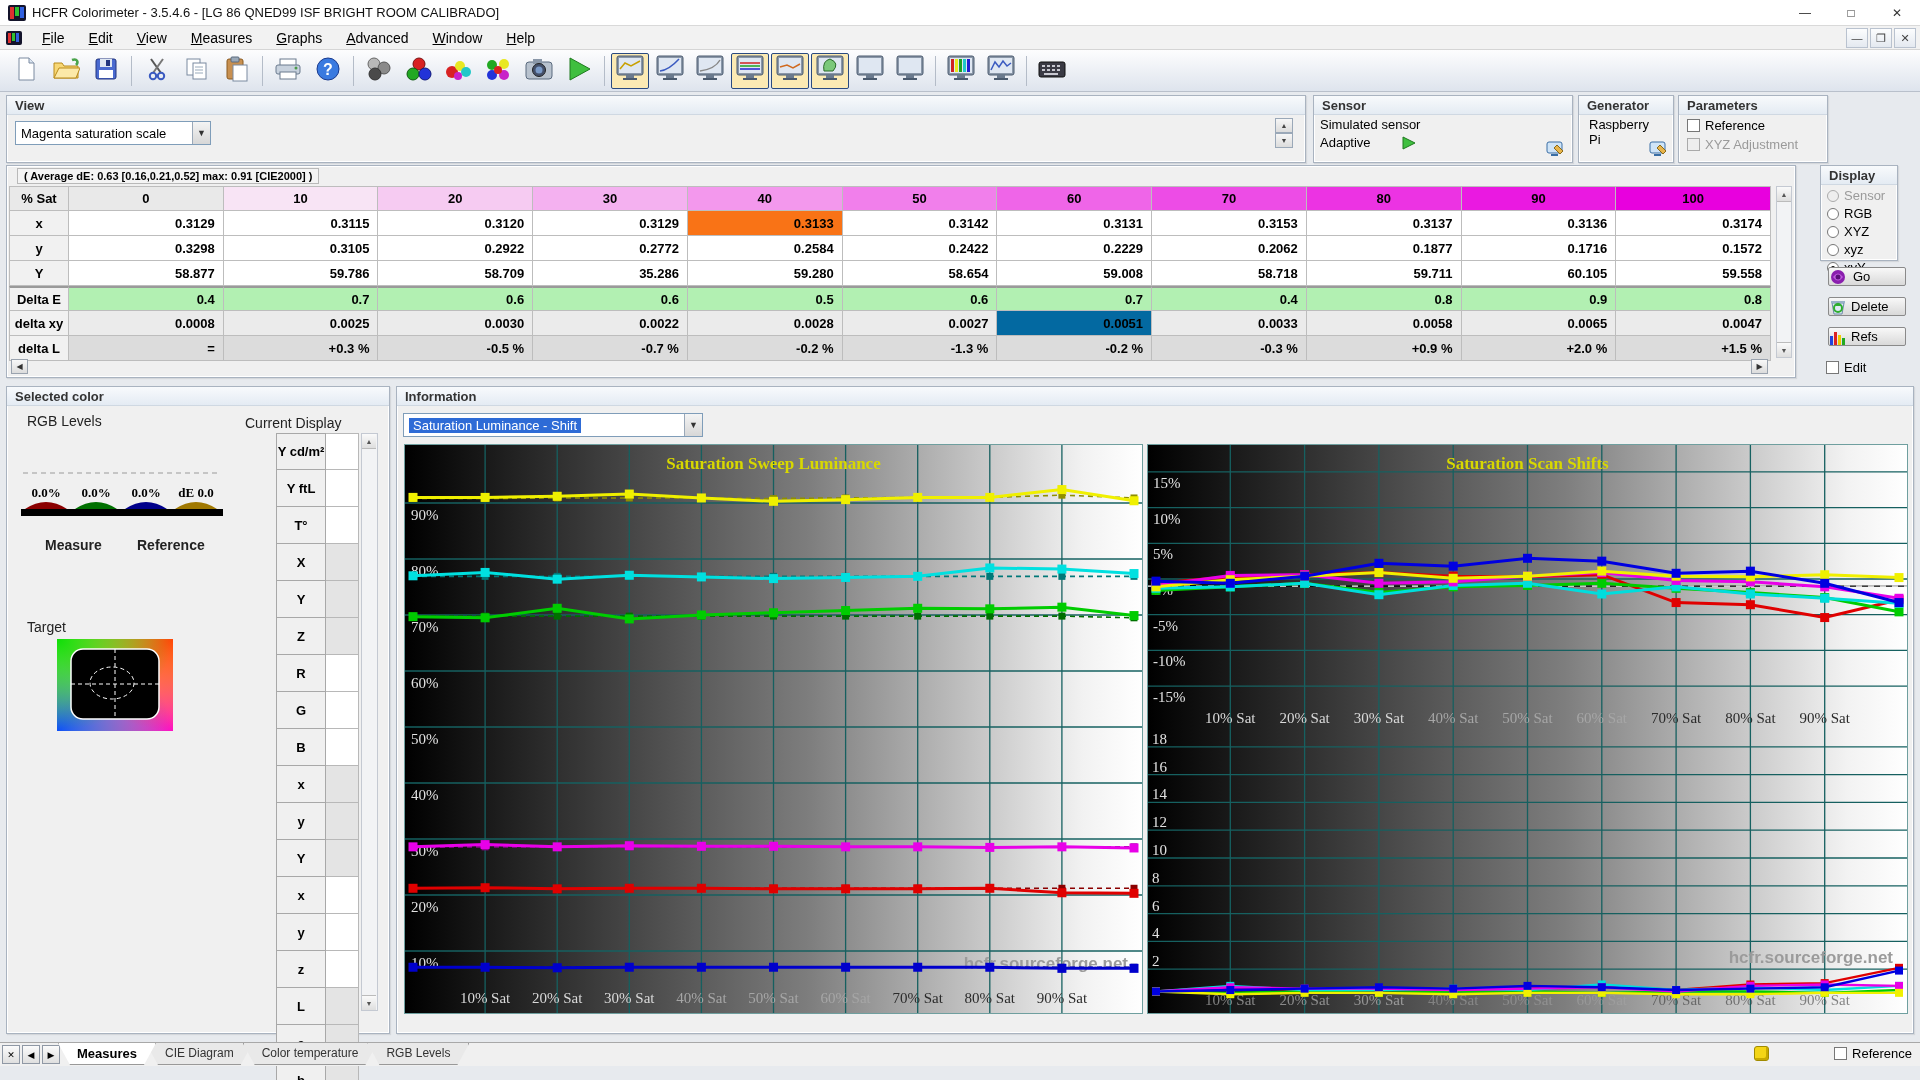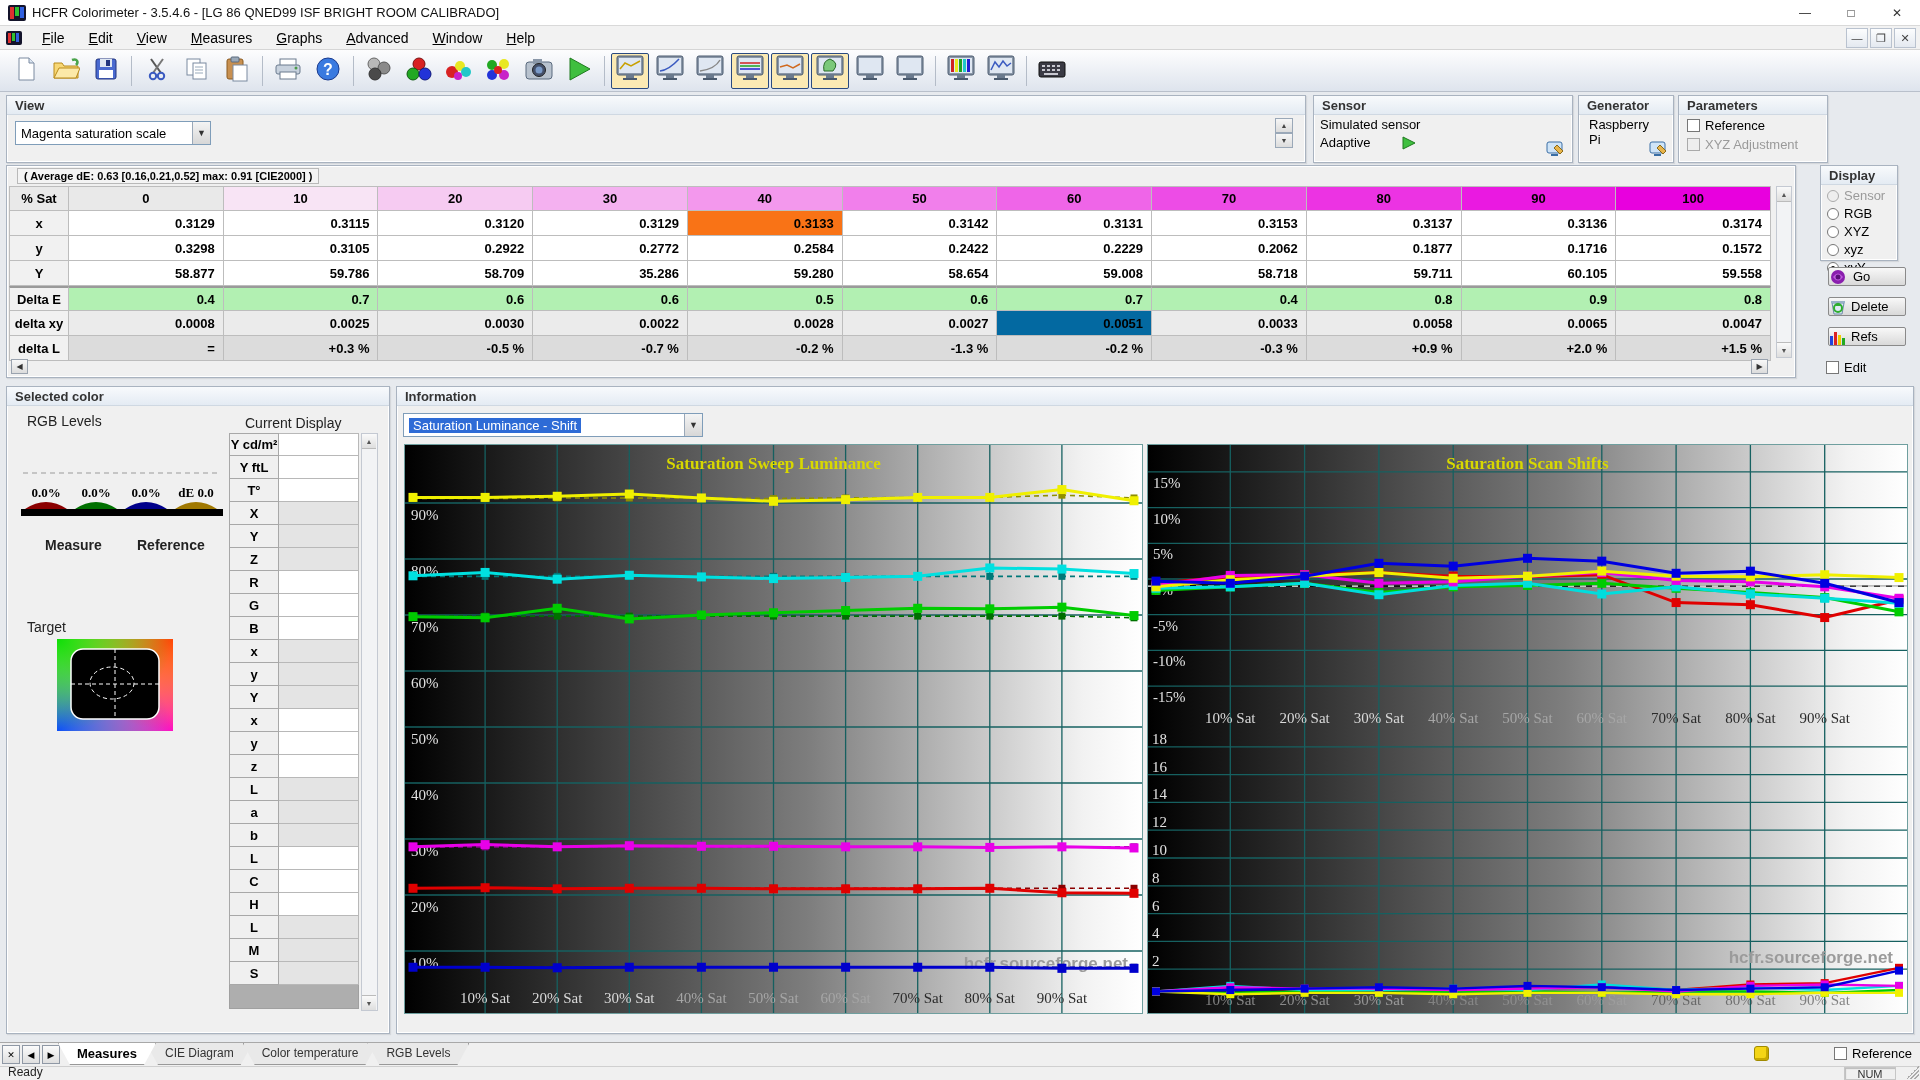--- a/index.html
+++ b/index.html
@@ -77,21 +77,21 @@
   
   .small-lbl { position:absolute; font-size:14px; color:#222; }
   #rgb-mini { position:absolute; left:14px; top:44px; width:202px; height:92px; }
   #target-thumb { position:absolute; left:50px; top:252px; width:116px; height:92px;
      background: radial-gradient(at top left, rgba(0,220,0,0.95), rgba(0,220,0,0) 70%),
                  radial-gradient(at top right, rgba(255,60,0,0.95), rgba(255,60,0,0) 70%),
                  radial-gradient(at bottom left, rgba(0,70,255,0.95), rgba(0,70,255,0) 70%),
                  radial-gradient(at bottom right, rgba(255,0,200,0.95), rgba(255,0,200,0) 70%),
                  #ffff80; }
   #cm-table { position:absolute; left:222px; top:46px; width:130px; }
-  #cm-table .row { display:flex; height:23px; }
+  #cm-table .row { display:flex; height:37px;margin-left:47px; }
   #cm-table .row .l { width:50px; background:#f0f0f0; border:1px solid #a8a8a8; border-top:none; font-weight:bold; font-size:13px; display:flex; align-items:center; justify-content:center; }
   #cm-table .row:first-child .l { border-top:1px solid #a8a8a8; }
   #cm-table .row .v { flex:1; border:1px solid #b8b8b8; border-left:none; border-top:none; background:#fff; }
   #cm-table .row:first-child .v { border-top:1px solid #b8b8b8; }
   #cm-table .row .v.g { background:#e4e4e4; }
   #cm-filler { height:24px; background:#aeaeae; border:1px solid #a0a0a0; border-top:none; }
   #cm-scroll { position:absolute; left:354px; top:46px; width:17px; height:578px; background:#f2f3f5; border:1px solid #c4c9d2; }
 
   
   .chart-frame { position:absolute; border:1px solid #6f9f9f; background:#000; }
@@ -1144,19 +1144,14 @@
         <div class="tab">Color temperature</div>
         <div class="tab">RGB Levels</div>
       </div>
   </div>
   <div id="notif-icon"></div>
   <div class="cb" id="ref-cb">
     <span class="box"></span>
       <span>Reference</span>
   </div>
 
-  <div id="statusbar">
-    <span id="status-left">Ready</span>
-    <div id="num-pane">NUM</div>
-    <div id="grip"></div>
-  </div>
 
 </div>
 
 </body></html>

